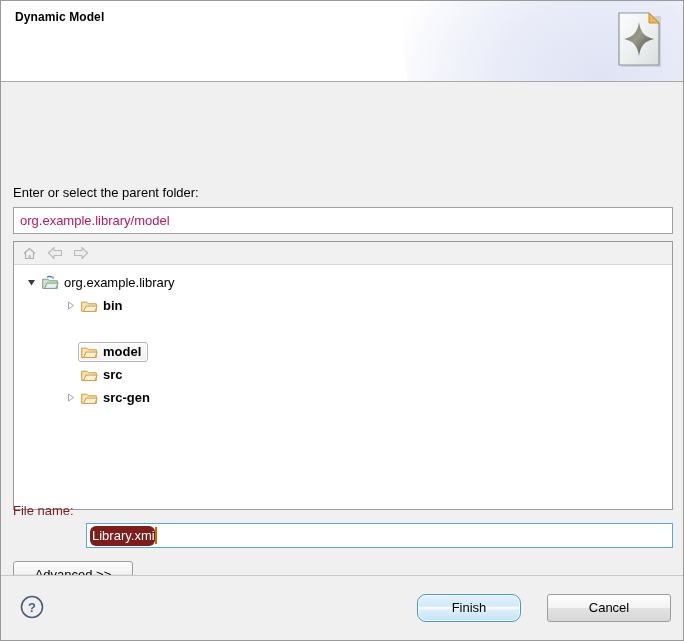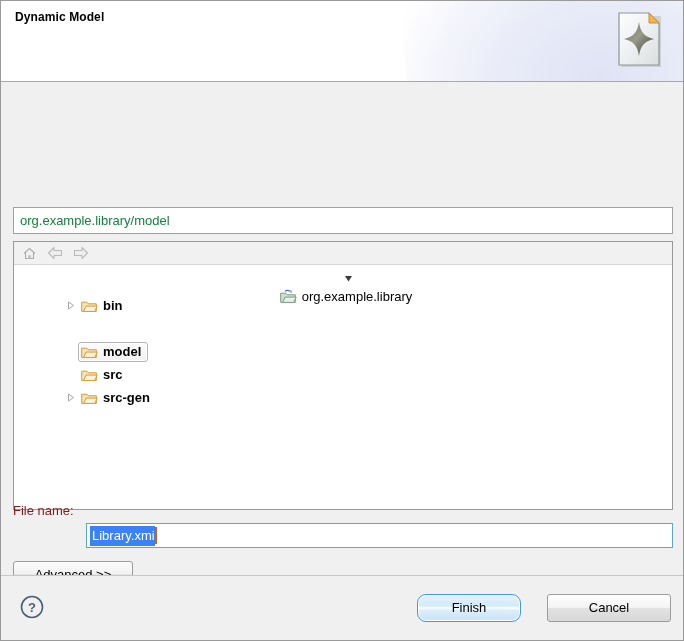--- a/index.html
+++ b/index.html
@@ -93,21 +93,21 @@
     position: absolute;
     left: 12px;
     top: 125px;
     width: 660px;
     height: 27px;
     box-sizing: border-box;
     border: 1px solid #a0a0a0;
     background: #ffffff;
     font-family: "Liberation Sans", sans-serif;
     font-size: 13px;
-    color: #15803d;
+    color: #be185d;
     padding: 0 6px;
     line-height: 25px;
     outline: none;
   }
 
   
   .tree-panel {
     position: absolute;
     left: 12px;
     top: 159px;
@@ -175,21 +175,21 @@
     height: 16px;
     margin-right: 4px;
     flex: 0 0 18px;
     display: flex;
     align-items: center;
   }
   .node-label {
     font-size: 13px;
     color: #000000;
   }
-  .indent-1 { padding-left: 10px; flex-direction: column; }
+  .indent-1 { padding-left: 10px; }
   .indent-2 { padding-left: 49px; font-weight: bold; }
 
   
   .label-filename {
     position: absolute;
     left: 12px;
     top: 421px;
     font-size: 13px;
     color: #7f1d1d;
   }
@@ -202,25 +202,26 @@
     box-sizing: border-box;
     border: 1px solid #5ba5dd;
     background: #ffffff;
     font-size: 13px;
     padding: 0 3px;
     display: flex;
     align-items: center;
     overflow: hidden;
   }
   .filename-sel {
-    background: #3b82f6;
+    background: #7f1d1d;
     color: #ffffff;
     padding: 1px 0 2px 2px;
     font-size: 13px;
     line-height: 17px;
+    border-radius: 6px;
   }
   .caret {
     display: inline-block;
     width: 1px;
     height: 17px;
     background: #cc6600;
     border-left: 1px solid #cc6600;
     margin-left: 0px;
   }
 
@@ -315,20 +316,21 @@
         <path d="M10 4 H40 L50 14 V56 H10 Z" fill="url(#pgGrad)" stroke="#8d9596" stroke-width="1.2"></path>
         <path d="M40 4 L50 14 H40 Z" fill="#f3b34f" stroke="#c98f33" stroke-width="1"></path>
 
         <path d="M30 13 C31.5 23 35 27.5 45 30 C35 32.5 31.5 37 30 47 C28.5 37 25 32.5 15 30 C25 27.5 28.5 23 30 13 Z" fill="url(#starGrad)"></path>
       </svg>
     </div>
   </div>
 
   <div class="body">
 
+    <div class="label-parent">Enter or select the parent folder:</div>
 
     <input class="path-input" type="text" value="org.example.library/model" style="">
 
     <div class="tree-panel">
 
       <div class="tree-toolbar">
         <div class="tb-btn">
           <svg width="15" height="15" viewBox="0 0 15 15" xmlns="http://www.w3.org/2000/svg">
             <path d="M2 7.5 L7.5 2.5 L13 7.5" fill="none" stroke="#767676" stroke-width="1.2"></path>
             <path d="M3.5 7 V12.5 H11.5 V7" fill="#f4f4f4" stroke="#767676" stroke-width="1.1"></path>

